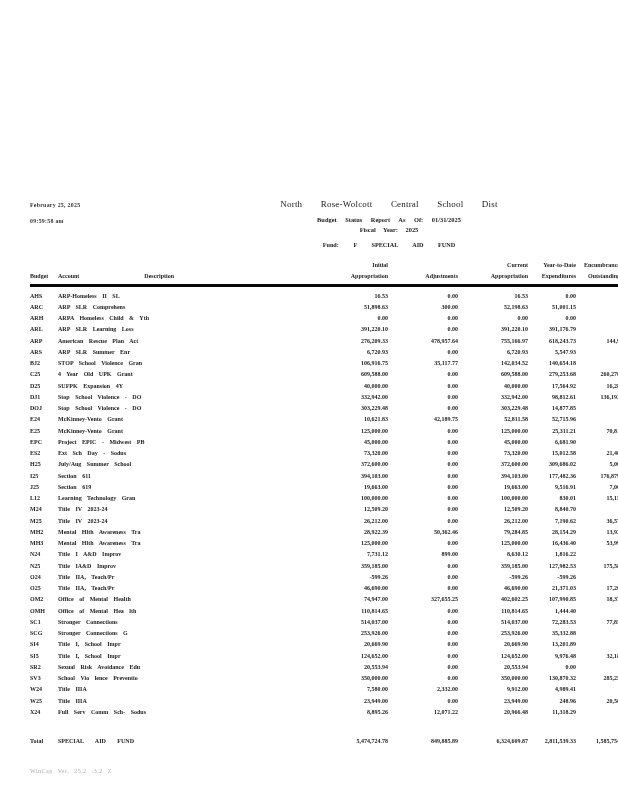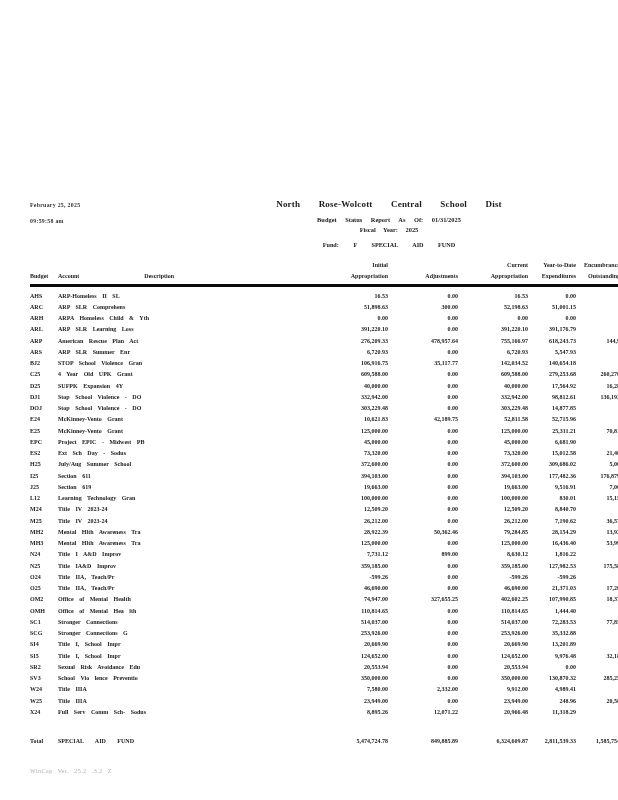--- a/index.html
+++ b/index.html
@@ -12,21 +12,21 @@
   }
   .page { position: relative; width: 618px; height: 800px; background:#fff; overflow: hidden; }
 
   
   .print-block { position: absolute; left: 30px; top: 201px; font-size: 5.8px; font-weight: bold; letter-spacing: .3px; color:#333; }
   .print-block .line { line-height: 9px; }
   .print-time { margin-top: 7px; }
 
   
   .center-head { position: absolute; left: 160px; top: 199px; width: 458px; text-align: center; }
-  .district { font-size: 9px; font-weight: bold; word-spacing: 16px; letter-spacing: .2px; }
+  .district { font-size: 9px; font-weight: normal; word-spacing: 16px; letter-spacing: .2px; }
   .report-line { margin-top: 7px; font-size: 6.4px; font-weight: bold; word-spacing: 7px; }
   .fiscal-line { margin-top: 3px; font-size: 6.4px; font-weight: bold; word-spacing: 6px; }
   .fund-line { margin-top: 8px; font-size: 6.2px; font-weight: bold; word-spacing: 13px; }
 
   
   .rpt-table { position: absolute; left: 30px; top: 260px; width: 590px; font-size: 6px; font-weight: bold; }
   .hrow, .trow { display: flex; align-items: baseline; }
   .hrow { line-height: 10.5px; }
   .trow { line-height: 11.25px; white-space: nowrap; }
 

